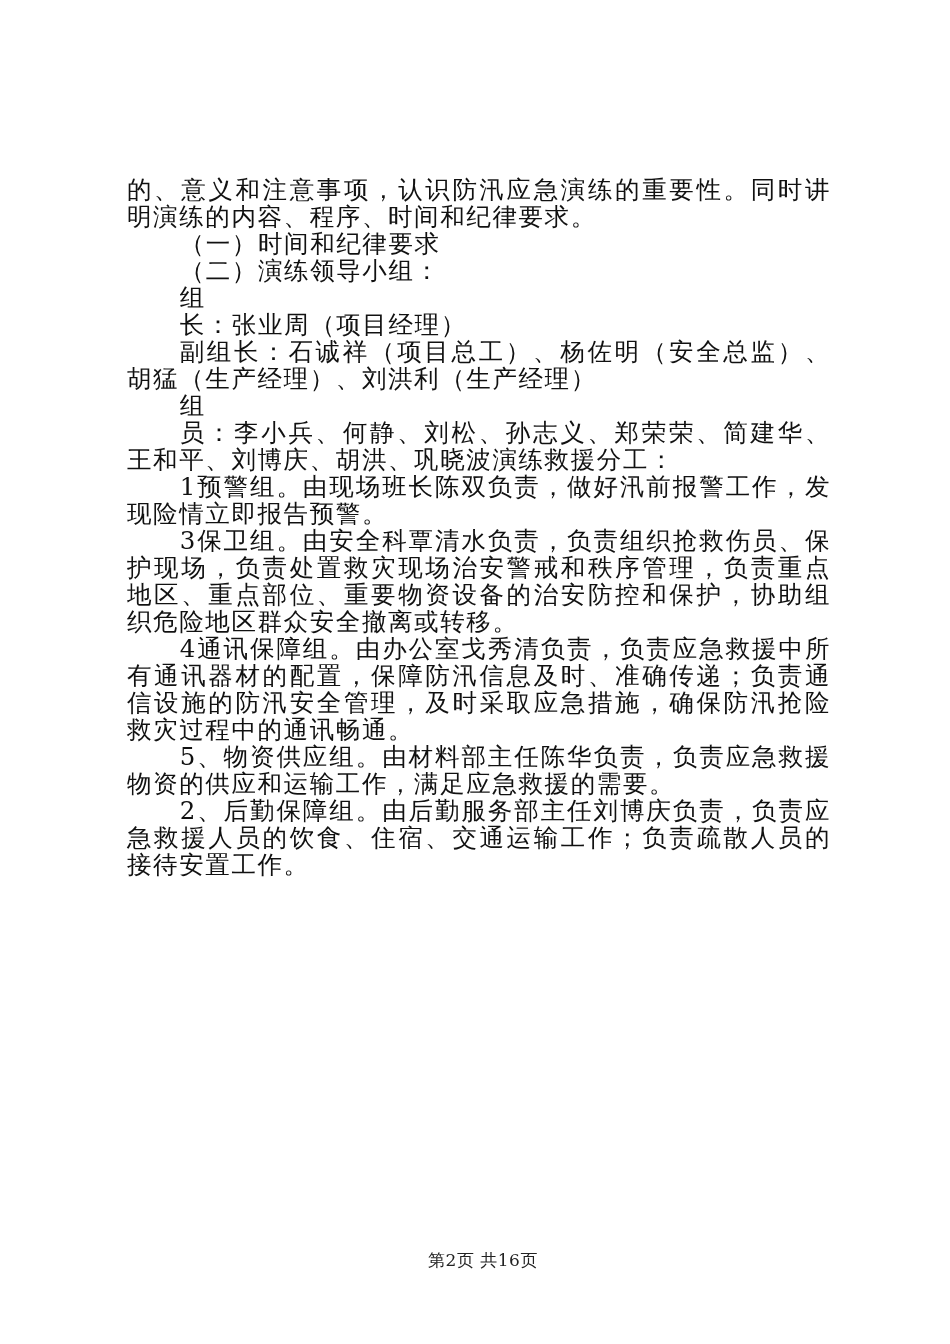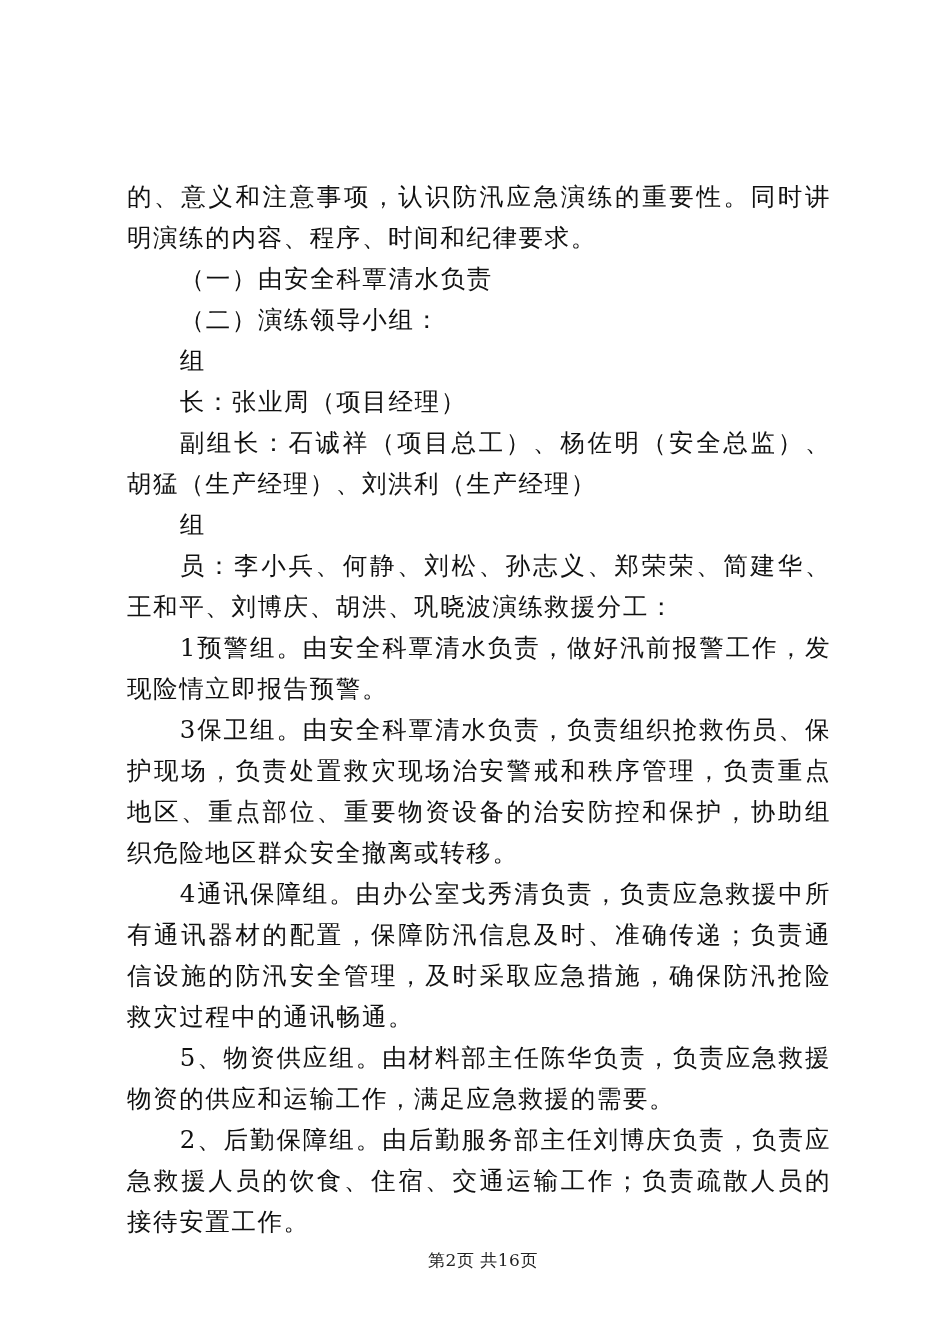--- a/index.html
+++ b/index.html
@@ -16,21 +16,21 @@
       color: #111111;
     }
     .page {
       position: absolute;
       left: 127px;
       top: 176px;
       width: 704px;
     }
     .para {
       font-size: 24.5px;
-      line-height: 41px;
+      line-height: 27px;
       letter-spacing: 1.6px;
       text-align: justify;
       text-align-last: left;
       margin: 0;
       word-break: break-all;
     }
     .indent { text-indent: 2.15em; }
     .footer {
       position: absolute;
       left: 8px;
@@ -40,28 +40,28 @@
       font-size: 17px;
       letter-spacing: 0.5px;
       color: #222;
     }
   </style>
 </head>
 <body>
 
 <div class="page">
   <p class="para">的、意义和注意事项，认识防汛应急演练的重要性。同时讲明演练的内容、程序、时间和纪律要求。</p>
-  <p class="para indent">（一）由安全科覃清水负责</p>
+  <p class="para indent">（一）时间和纪律要求</p>
   <p class="para indent">（二）演练领导小组：</p>
   <p class="para indent">组</p>
   <p class="para indent">长：张业周（项目经理）</p>
   <p class="para indent">副组长：石诚祥（项目总工）、杨佐明（安全总监）、胡猛（生产经理）、刘洪利（生产经理）</p>
   <p class="para indent">组</p>
   <p class="para indent">员：李小兵、何静、刘松、孙志义、郑荣荣、简建华、王和平、刘博庆、胡洪、巩晓波演练救援分工：</p>
-  <p class="para indent">1预警组。由安全科覃清水负责，做好汛前报警工作，发现险情立即报告预警。</p>
+  <p class="para indent">1预警组。由现场班长陈双负责，做好汛前报警工作，发现险情立即报告预警。</p>
   <p class="para indent">3保卫组。由安全科覃清水负责，负责组织抢救伤员、保护现场，负责处置救灾现场治安警戒和秩序管理，负责重点地区、重点部位、重要物资设备的治安防控和保护，协助组织危险地区群众安全撤离或转移。</p>
   <p class="para indent">4通讯保障组。由办公室戈秀清负责，负责应急救援中所有通讯器材的配置，保障防汛信息及时、准确传递；负责通信设施的防汛安全管理，及时采取应急措施，确保防汛抢险救灾过程中的通讯畅通。</p>
   <p class="para indent">5、物资供应组。由材料部主任陈华负责，负责应急救援物资的供应和运输工作，满足应急救援的需要。</p>
   <p class="para indent">2、后勤保障组。由后勤服务部主任刘博庆负责，负责应急救援人员的饮食、住宿、交通运输工作；负责疏散人员的接待安置工作。</p>
 </div>
 
 <div class="footer">
   <span>第2页 共16页</span>
 </div>
 

